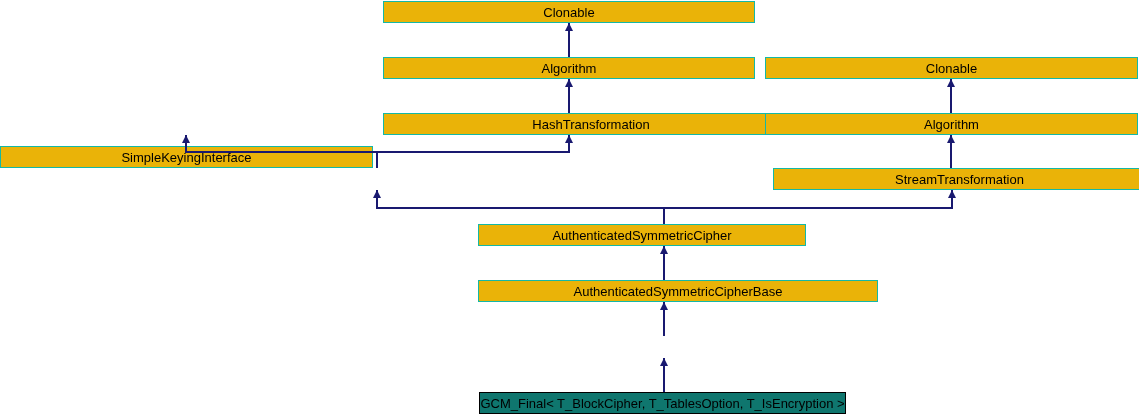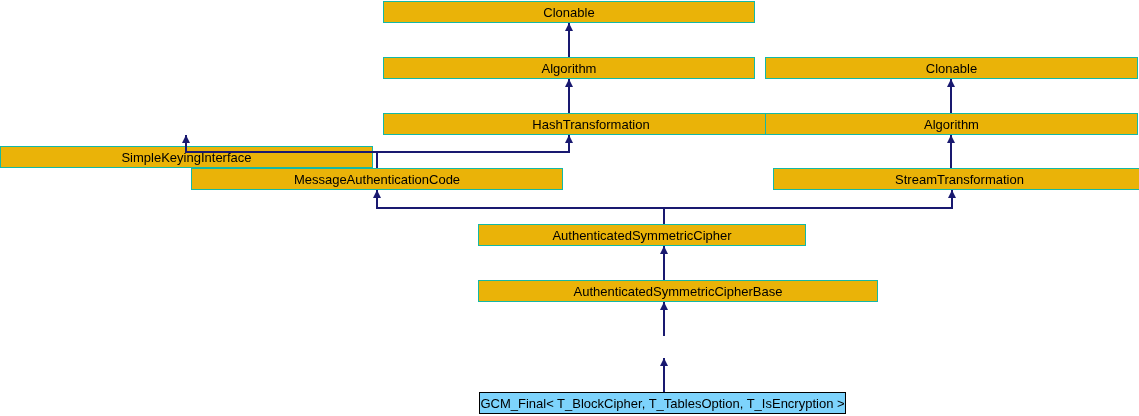--- a/index.html
+++ b/index.html
@@ -22,21 +22,21 @@
     border: 1px solid #14b8a6;
     display: flex;
     align-items: center;
     justify-content: center;
     font-size: 13px;
     color: #000000;
     white-space: nowrap;
     cursor: pointer;
   }
   .node.focus {
-    background: #7dd3fc;
+    background: #0f766e;
     border: 1px solid #000000;
     cursor: default;
   }
   .edge-v {
     position: absolute;
     width: 2px;
     background: #191970;
   }
   .edge-h {
     position: absolute;
@@ -97,21 +97,20 @@
 <body>
 
 <div class="diagram">
 
   <div class="node n-clonable-top">Clonable</div>
   <div class="node n-algorithm-center">Algorithm</div>
   <div class="node n-simple-keying">SimpleKeyingInterface</div>
   <div class="node n-hash-transformation">HashTransformation</div>
   <div class="node n-clonable-right">Clonable</div>
   <div class="node n-algorithm-right">Algorithm</div>
-  <div class="node n-mac">MessageAuthenticationCode</div>
   <div class="node n-stream-transform">StreamTransformation</div>
   <div class="node n-asc">AuthenticatedSymmetricCipher</div>
   <div class="node n-asc-base">AuthenticatedSymmetricCipherBase</div>
   <div class="node focus n-gcm-final">GCM_Final&lt; T_BlockCipher, T_TablesOption, T_IsEncryption &gt;</div>
 
   <div class="edge-v e1"></div>
   <div class="edge-v e2"></div>
   <div class="edge-v e3"></div>
   <div class="edge-v e4"></div>
   <div class="edge-h e5"></div>

